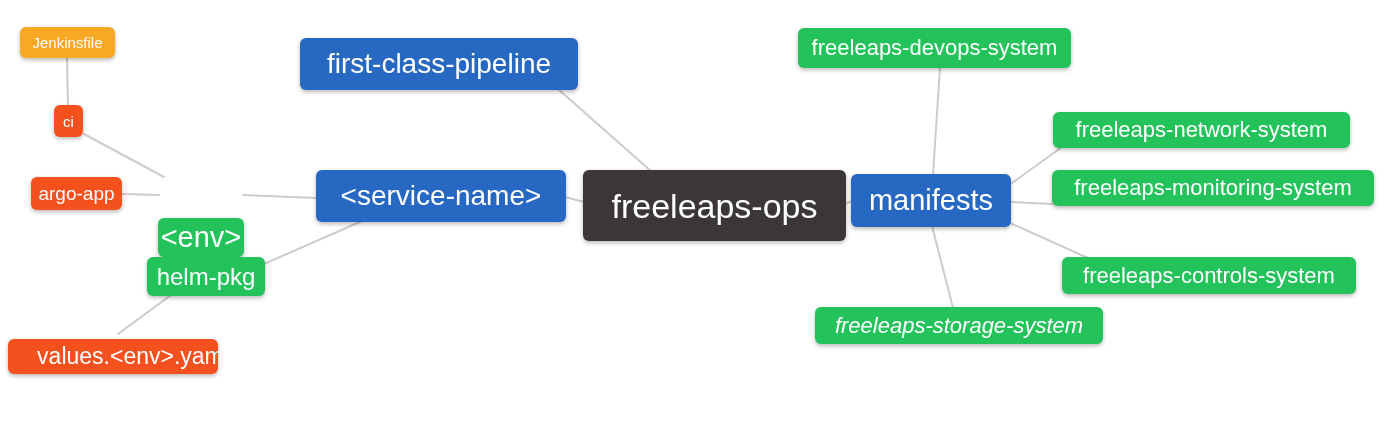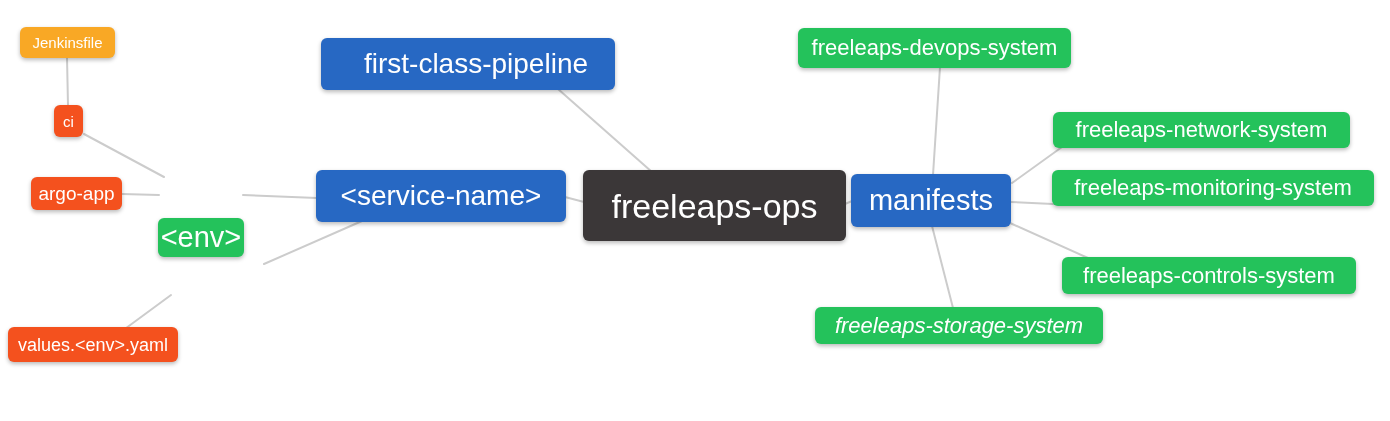--- a/index.html
+++ b/index.html
@@ -43,22 +43,22 @@
   .c-red    { background: #F4511E; }
   .c-green  { background: #24C25B; }
   .c-blue   { background: #2768C3; }
   .c-dark   { background: #3B3738; }
 
   .n-jenkinsfile { left: 20px;  top: 27px;  width: 95px;  height: 31px; font-size: 15px; }
   .n-ci          { left: 54px;  top: 105px; width: 29px;  height: 32px; font-size: 15px; }
   .n-argo-app    { left: 31px;  top: 177px; width: 91px;  height: 33px; font-size: 19px; }
   .n-env         { left: 158px; top: 176px; width: 86px;  height: 39px; font-size: 29px; margin-top: 42px; }
   .n-helm-pkg    { left: 147px; top: 257px; width: 118px; height: 39px; font-size: 24px; }
-  .n-values      { left: 8px;   top: 327px; width: 170px; height: 35px; font-size: 18px; }
-  .n-pipeline    { left: 321px; top: 38px;  width: 278px; height: 52px; font-size: 28px; padding-left: 16px; }
+  .n-values      { left: 8px;   top: 339px; width: 170px; height: 35px; font-size: 23px; padding-left: 40px; }
+  .n-pipeline    { left: 300px; top: 38px;  width: 278px; height: 52px; font-size: 28px; }
   .n-service     { left: 316px; top: 170px; width: 250px; height: 52px; font-size: 28px; }
   .n-ops         { left: 583px; top: 170px; width: 263px; height: 71px; font-size: 34px; }
   .n-manifests   { left: 851px; top: 174px; width: 160px; height: 53px; font-size: 29px; }
   .n-devops      { left: 798px; top: 28px;  width: 273px; height: 40px; font-size: 22px; }
   .n-network     { left: 1053px;top: 112px; width: 297px; height: 36px; font-size: 22px; }
   .n-monitoring  { left: 1052px;top: 170px; width: 322px; height: 36px; font-size: 22px; }
   .n-controls    { left: 1062px;top: 257px; width: 294px; height: 37px; font-size: 22px; }
   .n-storage     { left: 815px; top: 307px; width: 288px; height: 37px; font-size: 22px; font-style: italic; }
 </style>
 </head>
@@ -80,20 +80,21 @@
     <line x1="1012" y1="183" x2="1062" y2="147"></line>
     <line x1="1010" y1="202" x2="1053" y2="204"></line>
     <line x1="1010" y1="223" x2="1088" y2="258"></line>
     <line x1="932" y1="226" x2="953" y2="308"></line>
   </svg>
 
   <div class="node c-orange n-jenkinsfile">Jenkinsfile</div>
   <div class="node c-red n-ci">ci</div>
   <div class="node c-red n-argo-app">argo-app</div>
   <div class="node c-green n-env">&lt;env&gt;</div>
+  <div class="node c-green n-helm-pkg">helm-pkg</div>
   <div class="node c-red n-values">values.&lt;env&gt;.yaml</div>
   <div class="node c-blue n-pipeline">first-class-pipeline</div>
   <div class="node c-blue n-service">&lt;service-name&gt;</div>
   <div class="node c-dark n-ops">freeleaps-ops</div>
   <div class="node c-blue n-manifests">manifests</div>
   <div class="node c-green n-devops">freeleaps-devops-system</div>
   <div class="node c-green n-network">freeleaps-network-system</div>
   <div class="node c-green n-monitoring">freeleaps-monitoring-system</div>
   <div class="node c-green n-controls">freeleaps-controls-system</div>
   <div class="node c-green n-storage">freeleaps-storage-system</div>

